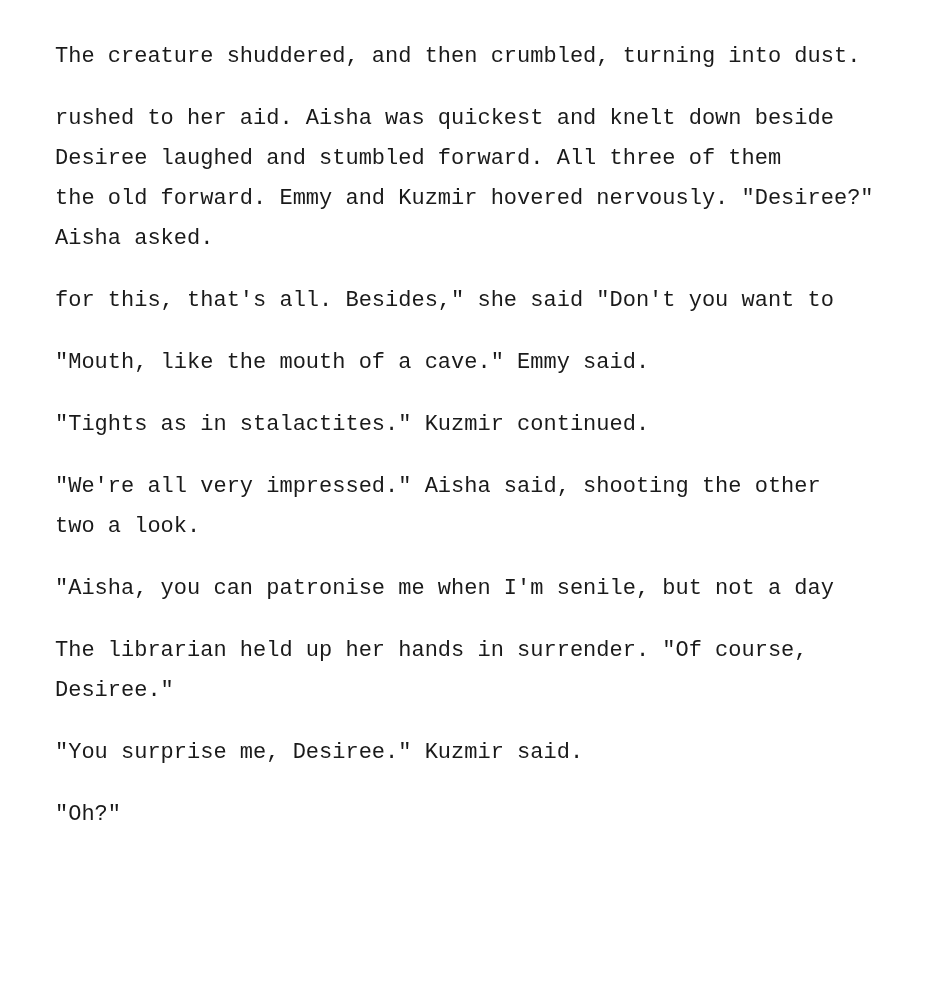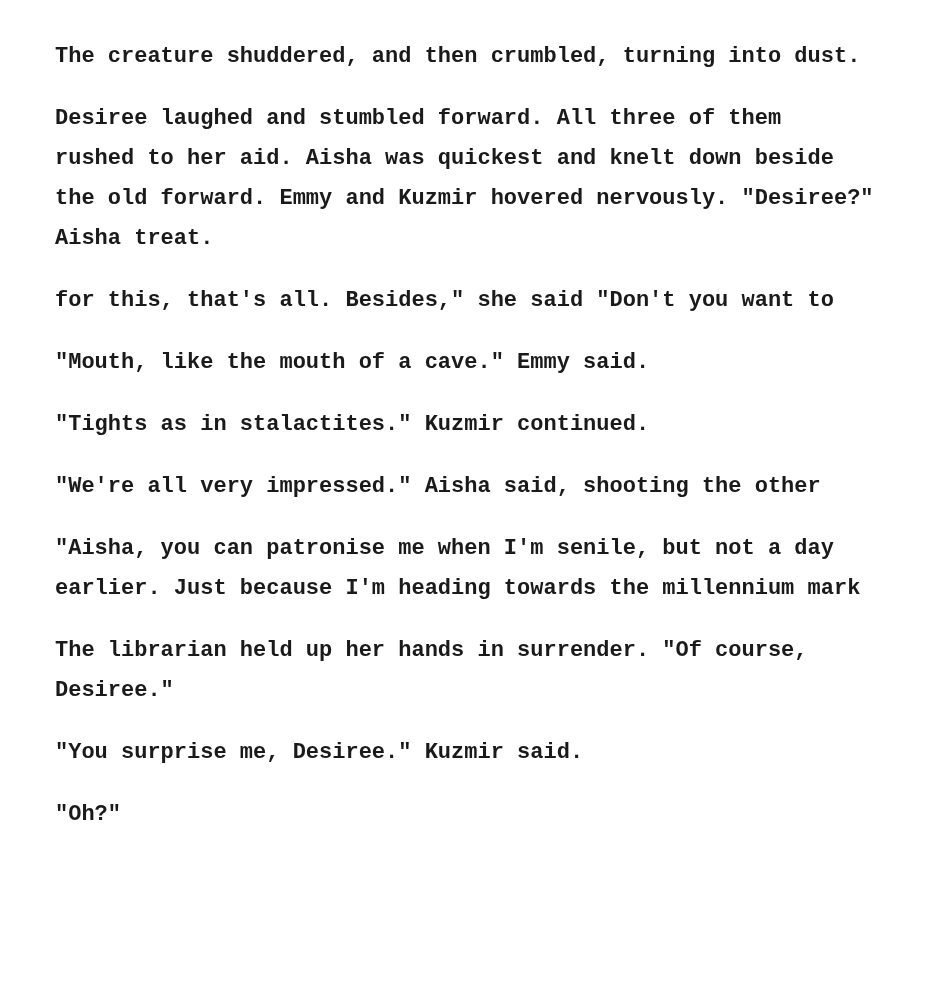--- a/index.html
+++ b/index.html
@@ -15,21 +15,21 @@
     width: 939px;
     height: 992px;
     background: var(--bg);
     overflow: hidden;
   }
   .page {
     width: 939px;
     height: 992px;
     padding: 22px 50px 0 55px;
     font-family: "Liberation Mono", "DejaVu Sans Mono", monospace;
-    font-weight: 700;
+    font-weight: 400;
     font-size: 22px;
     line-height: 40px;
     color: var(--ink);
     letter-spacing: 0px;
   }
   .para {
     margin: 0 0 15px 0;
     padding: 0;
   }
   .line {
@@ -42,50 +42,50 @@
 
 <div class="page">
 
   <p class="para">
     </p>
     <div class="line">The creature shuddered, and then crumbled, turning into dust.</div>
   <p></p>
 
   <p class="para">
     </p>
+    <div class="line">rushed to her aid. Aisha was quickest and knelt down beside</div>
     <div class="line">Desiree laughed and stumbled forward. All three of them</div>
-    <div class="line">rushed to her aid. Aisha was quickest and knelt down beside</div>
     <div class="line">the old forward. Emmy and Kuzmir hovered nervously. "Desiree?"</div>
-    <div class="line">Aisha treat.</div>
+    <div class="line">Aisha asked.</div>
   <p></p>
 
   <p class="para">
     </p>
     <div class="line">for this, that's all. Besides," she said "Don't you want to</div>
   <p></p>
 
   <p class="para">
     </p>
     <div class="line">"Mouth, like the mouth of a cave." Emmy said.</div>
   <p></p>
 
   <p class="para">
     </p>
     <div class="line">"Tights as in stalactites." Kuzmir continued.</div>
   <p></p>
 
   <p class="para">
     </p>
     <div class="line">"We're all very impressed." Aisha said, shooting the other</div>
+    <div class="line">two a look.</div>
   <p></p>
 
   <p class="para">
     </p>
     <div class="line">"Aisha, you can patronise me when I'm senile, but not a day</div>
-    <div class="line">earlier. Just because I'm heading towards the millennium mark</div>
   <p></p>
 
   <p class="para">
     </p>
     <div class="line">The librarian held up her hands in surrender. "Of course,</div>
     <div class="line">Desiree."</div>
   <p></p>
 
   <p class="para">
     </p>

